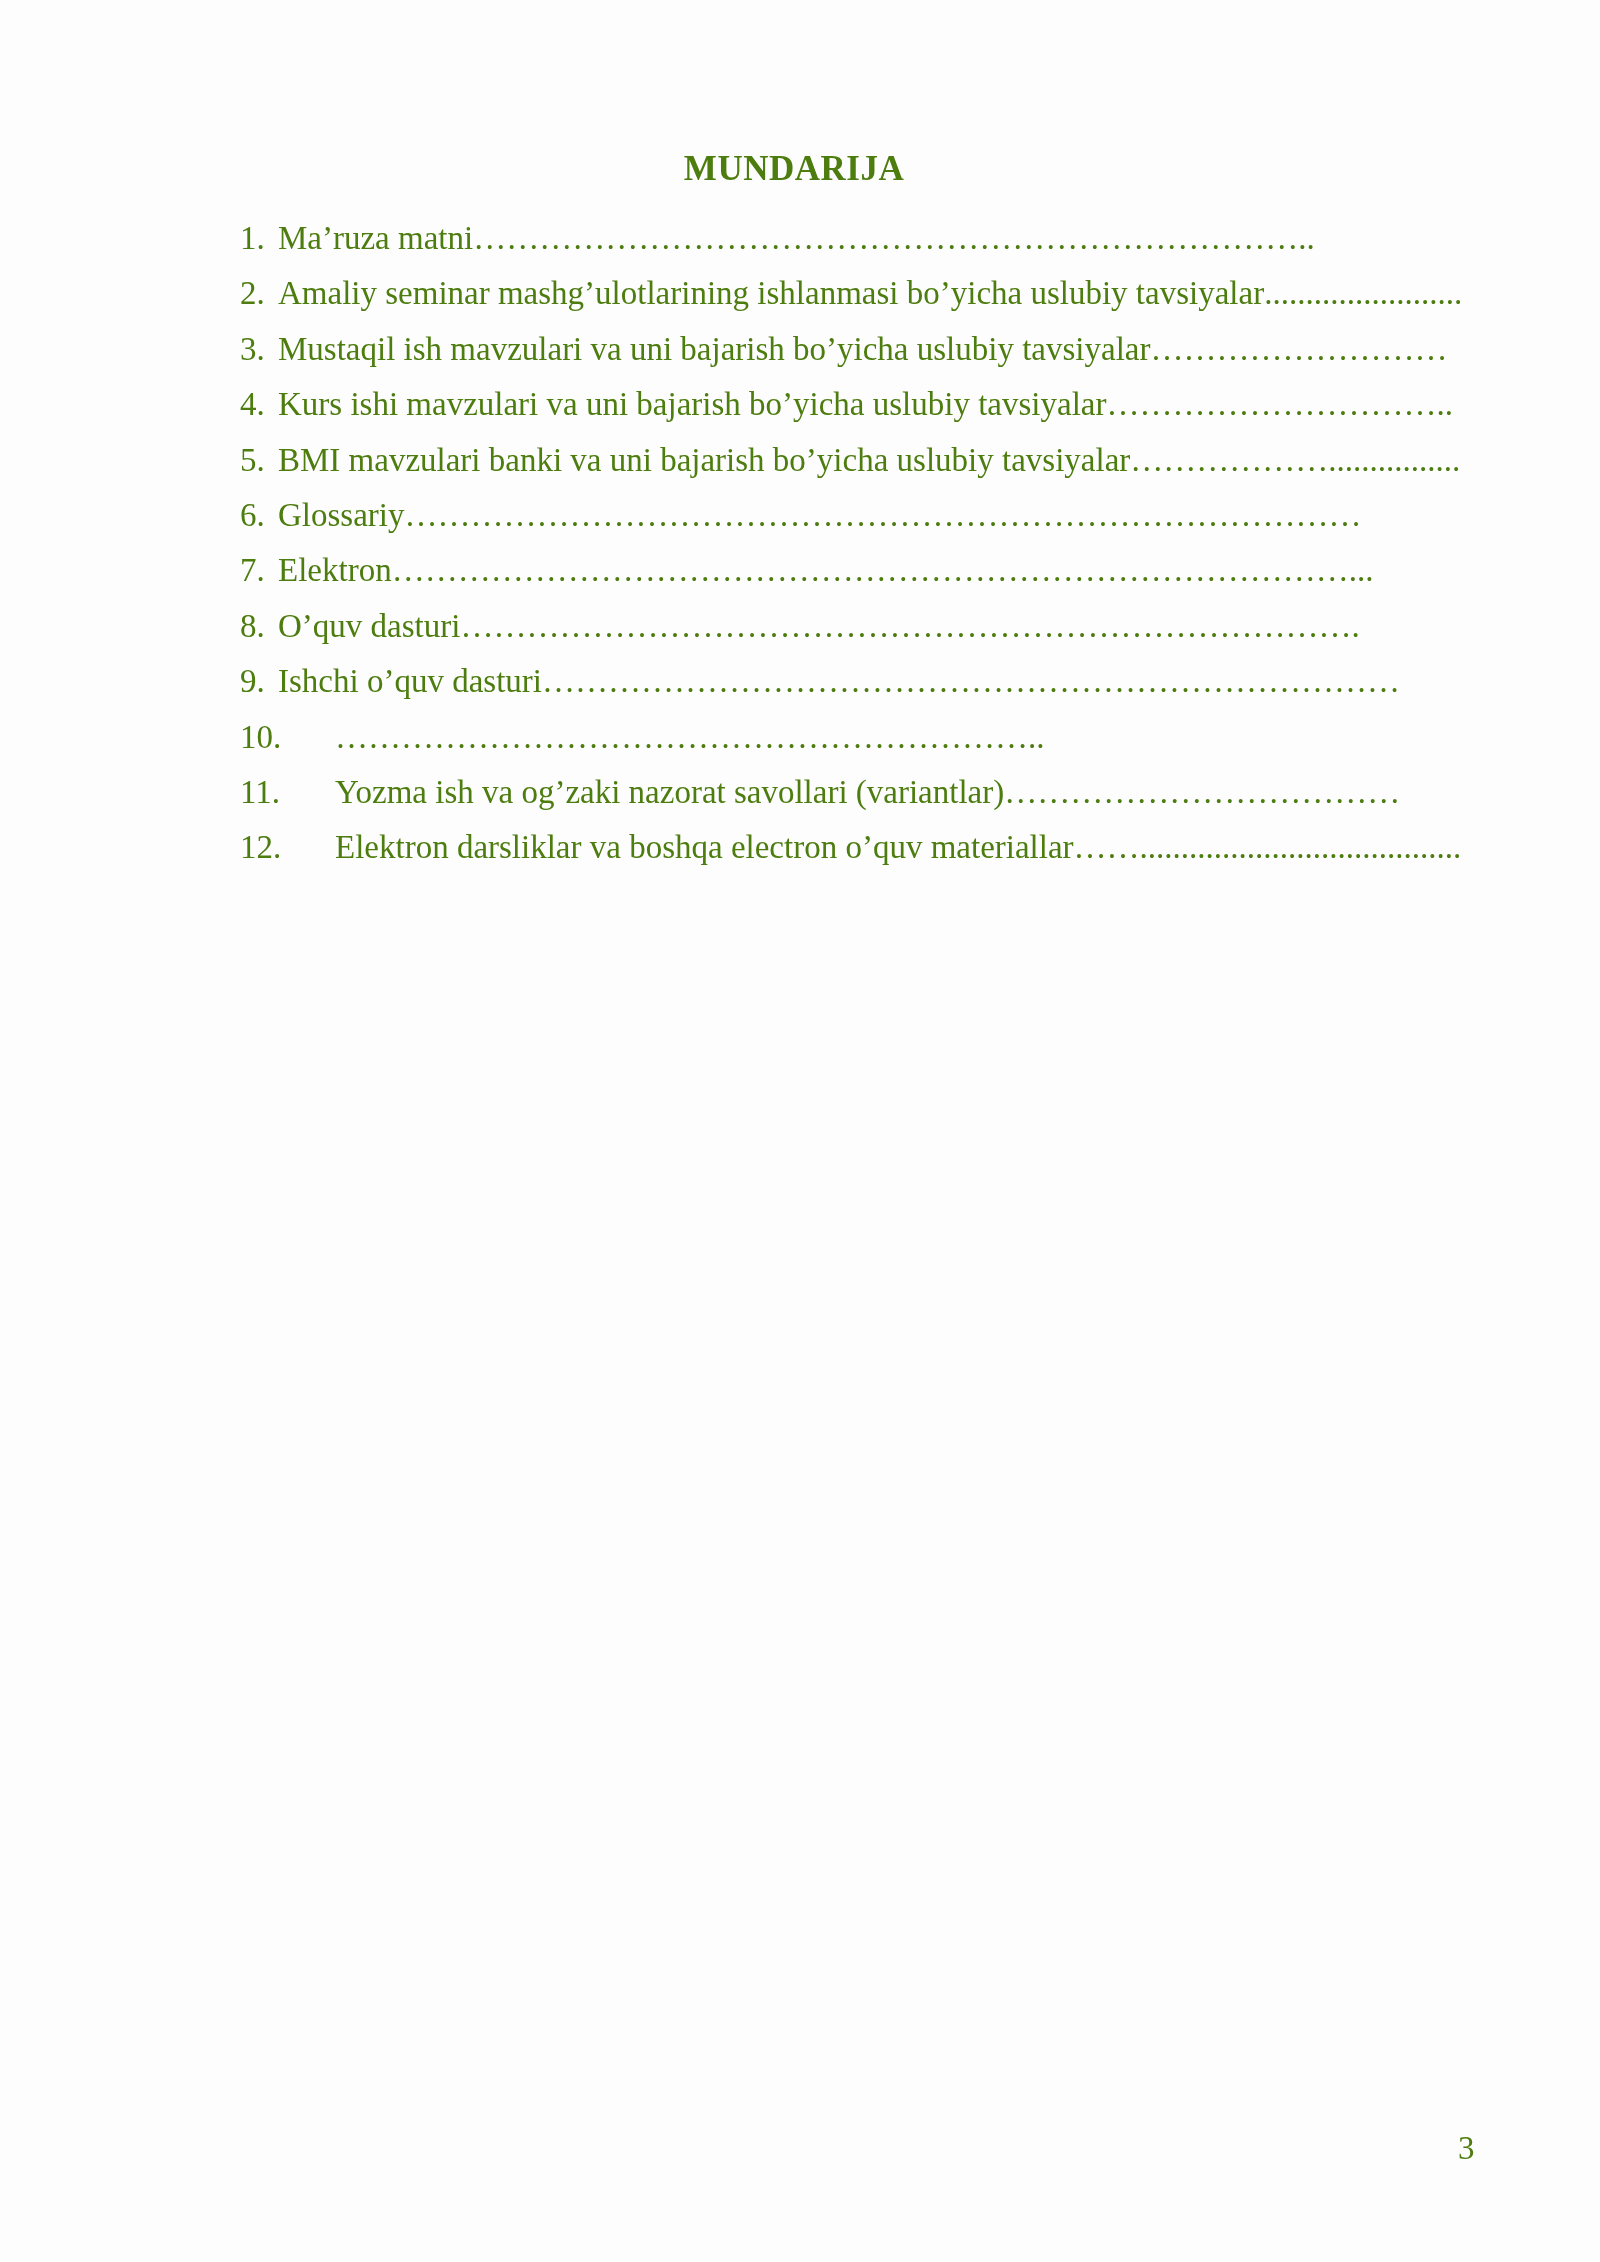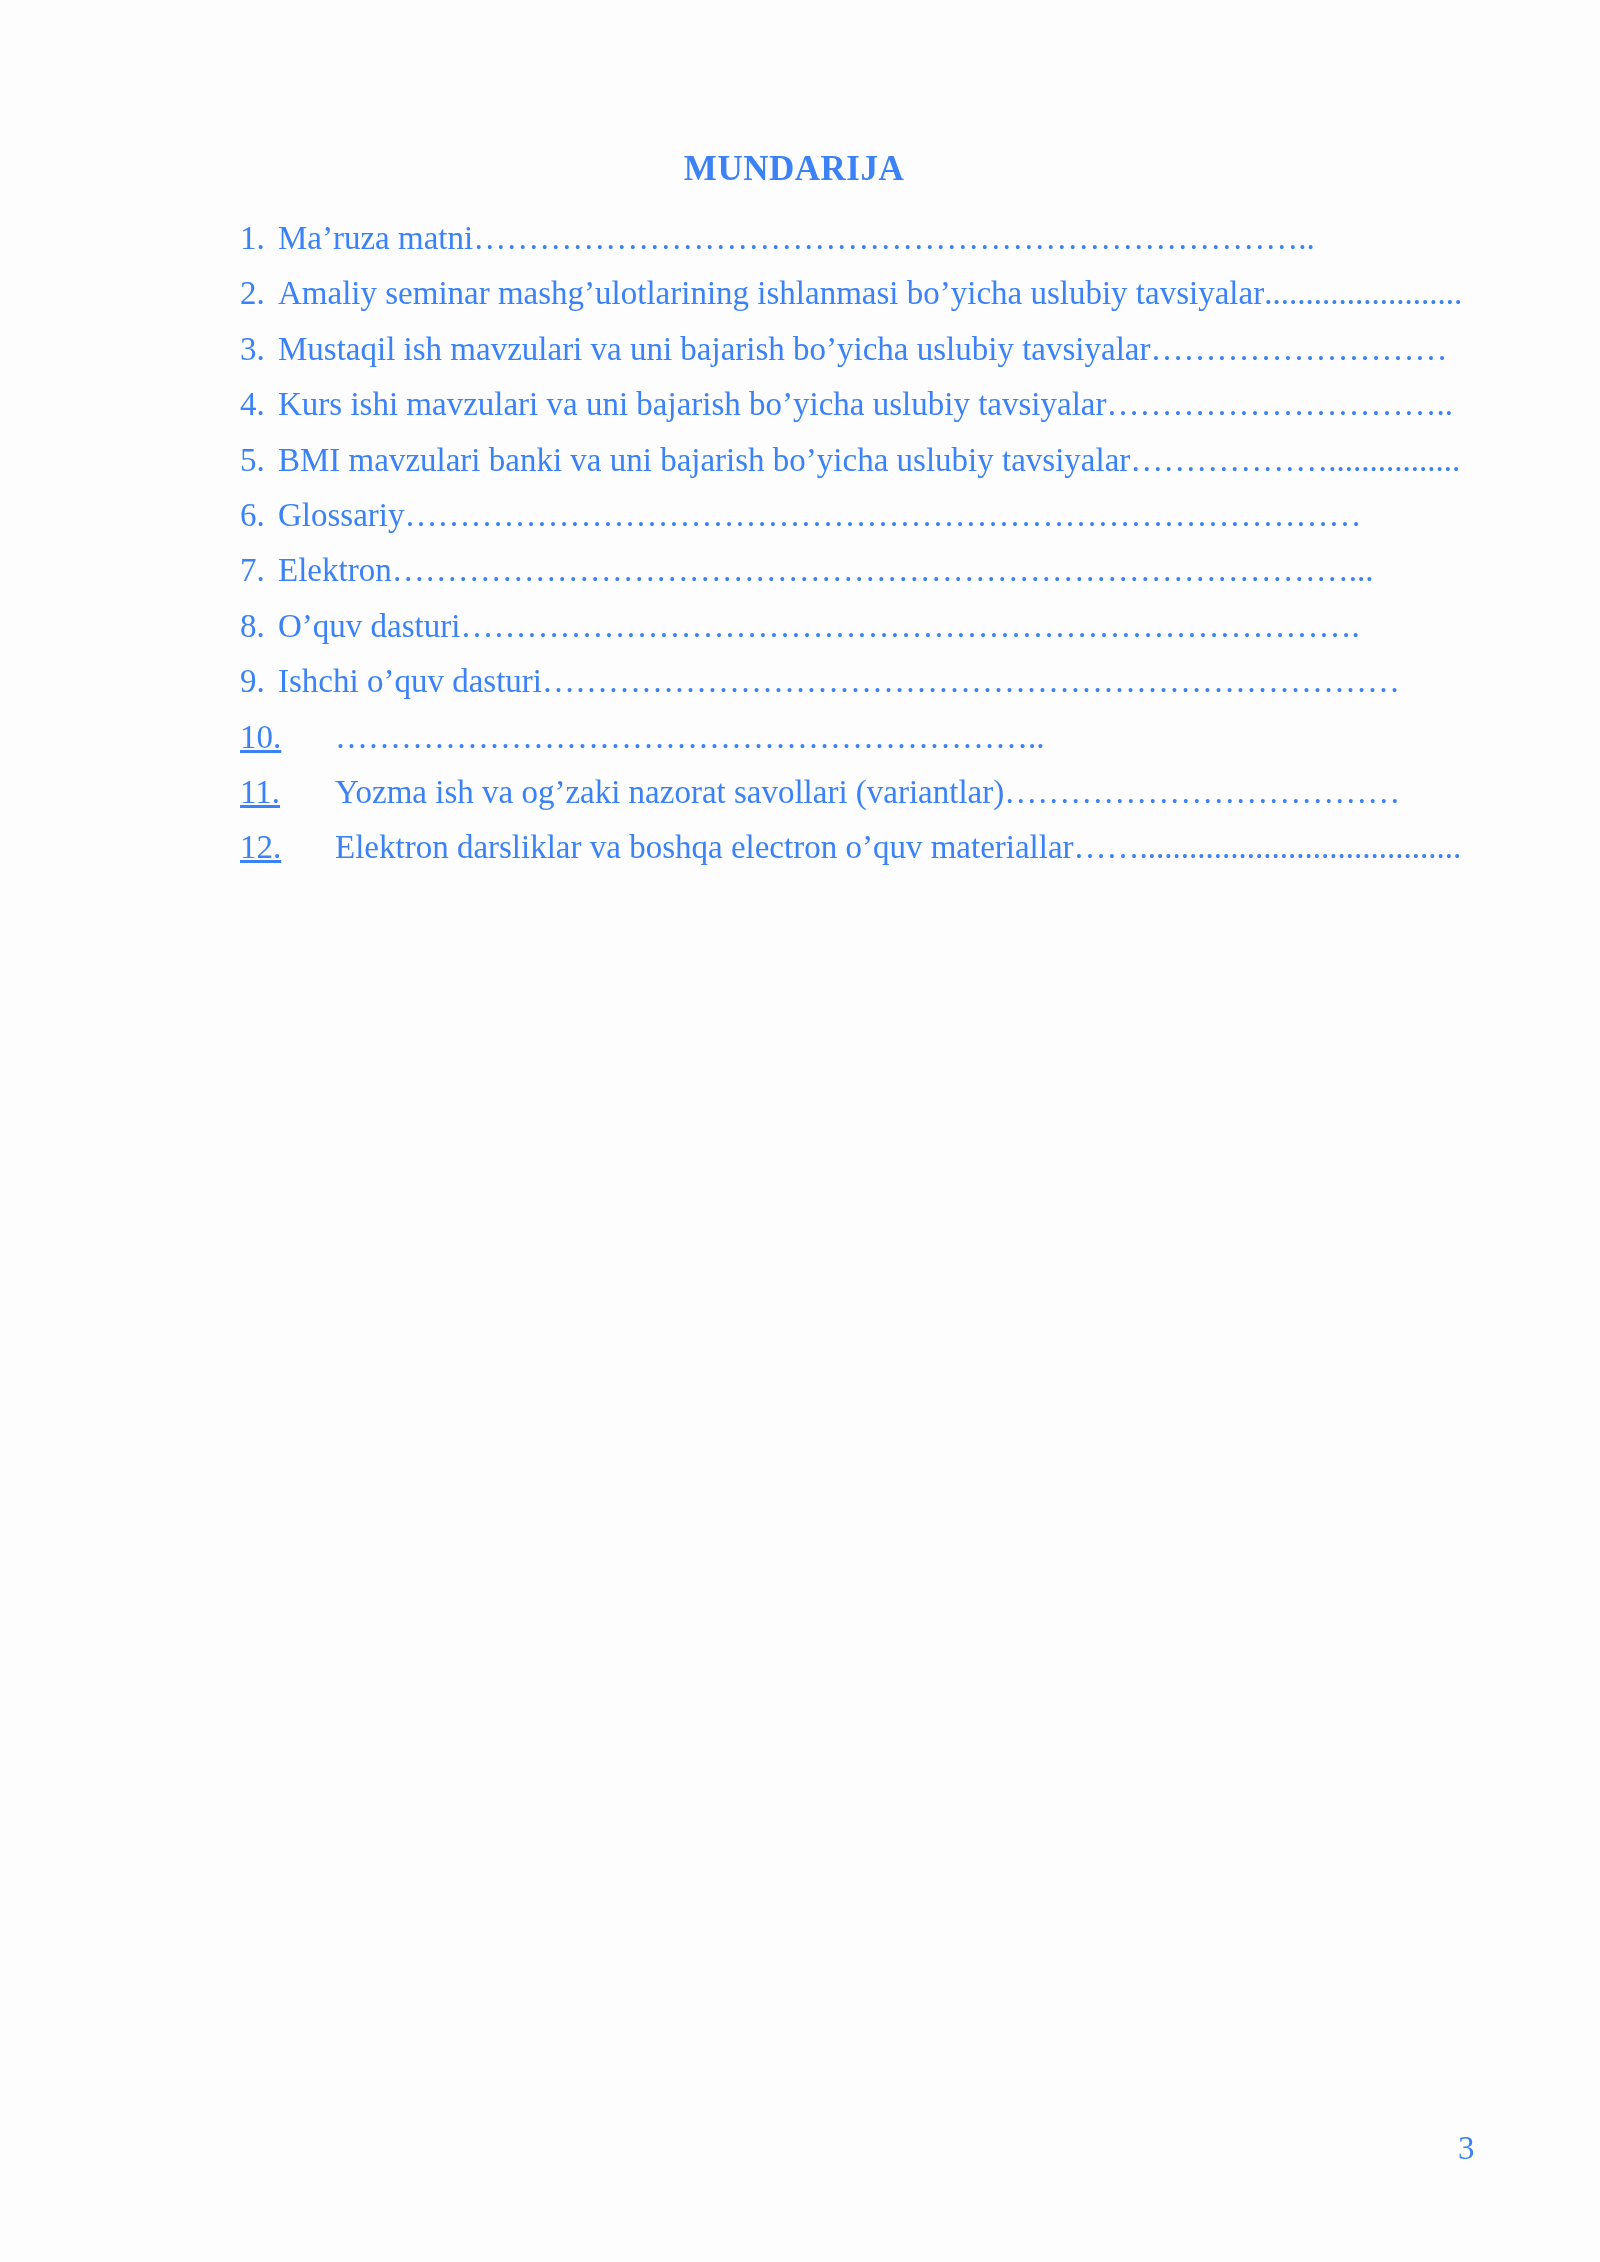--- a/index.html
+++ b/index.html
@@ -6,21 +6,21 @@
     margin: 0;
     padding: 0;
     background: #fdfdfd;
   }
   .page {
     position: relative;
     width: 1600px;
     height: 2262px;
     background: #fdfdfd;
     font-family: "Liberation Serif", "DejaVu Serif", serif;
-    color: #3b82f6;
+    color: #4d7c0f;
     overflow: hidden;
   }
   .doc-title {
     position: absolute;
     top: 149px;
     left: 0;
     width: 1588px;
     text-align: center;
     font-size: 35px;
     font-weight: bold;
@@ -40,21 +40,20 @@
     line-height: 55.4px;
     font-size: 33px;
     white-space: nowrap;
     overflow: hidden;
   }
   .toc-row .num {
     flex: 0 0 38px;
   }
   .toc-row.wide .num {
     flex: 0 0 95px;
-    text-decoration: underline;
   }
   .toc-row .label {
     flex: 0 0 auto;
     text-align: right;
   }
   .toc-row .dots {
     flex: 1 1 auto;
     overflow: hidden;
     white-space: nowrap;
   }

